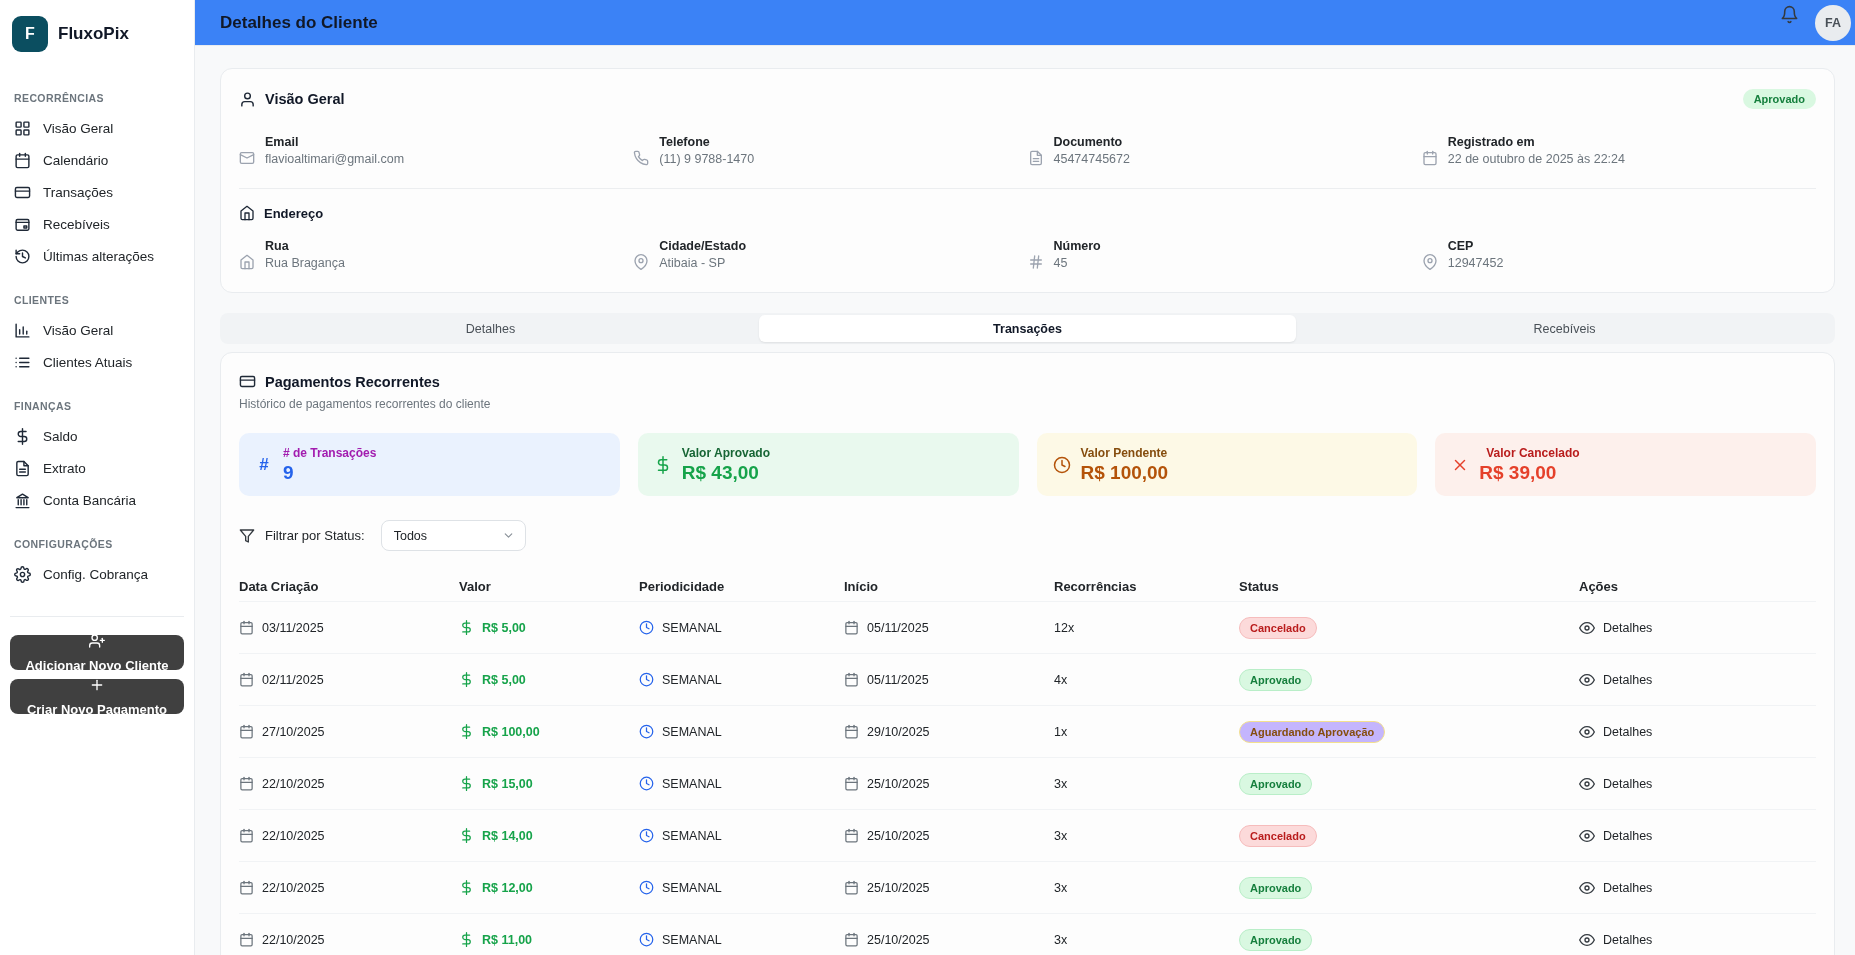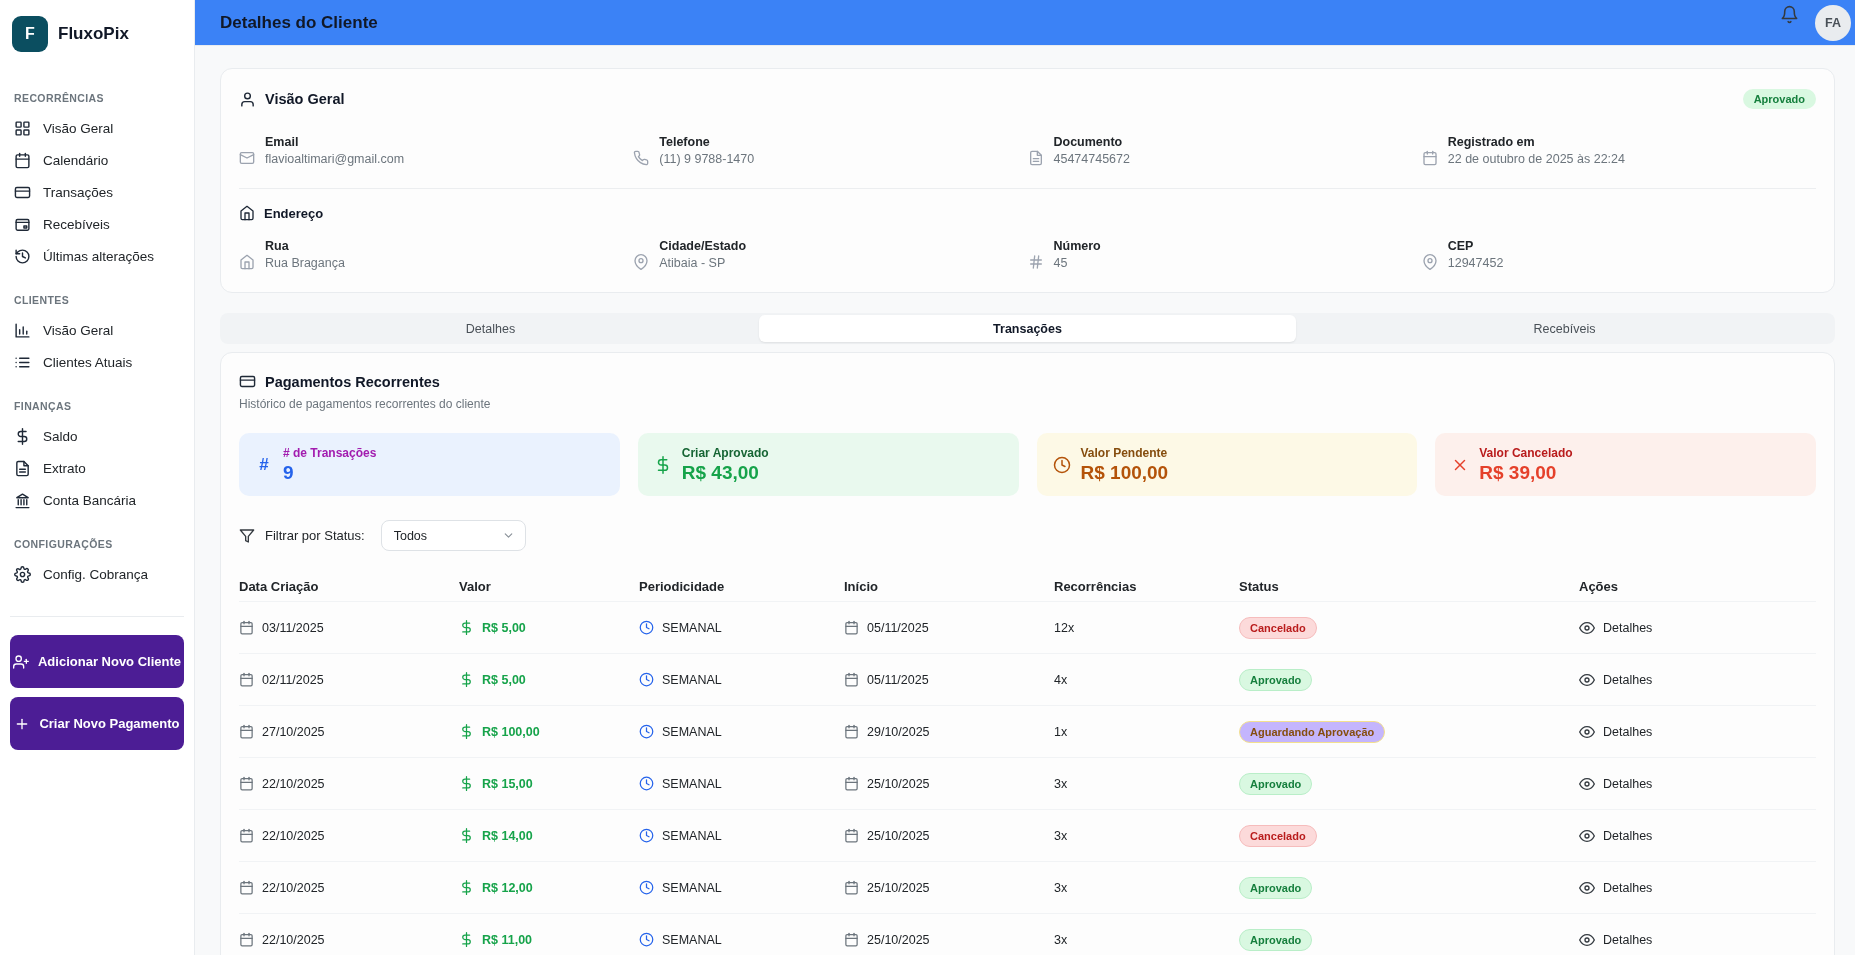--- a/index.html
+++ b/index.html
@@ -33,24 +33,24 @@
   }
   nav > .nav-section:first-child { margin-top: 0; }
   .nav-item {
     display: flex; align-items: center; gap: 12px;
     height: 32px; padding: 0 4px; border-radius: 6px;
     font-size: 13.5px; color: #212529; cursor: pointer;
   }
   .nav-item svg.ic { width: 17px; height: 17px; color: #1f2937; }
   .sidebar-divider { border-top: 1px solid #e9ecef; margin: 26px 0 18px 0; }
   .side-btn {
-    width: 100%; height: 53px; border: none; border-radius: 8px;
-    background: #4c1d95; color: #ffffff; font-family: inherit;
+    width: 100%; height: 35px; border: none; border-radius: 8px;
+    background: #404040; color: #ffffff; font-family: inherit;
     font-size: 13px; font-weight: bold; display: flex; align-items: center;
-    justify-content: center; gap: 9px; cursor: pointer; margin-bottom: 9px;
+    justify-content: center; gap: 9px; cursor: pointer; margin-bottom: 9px; flex-direction: column;
   }
   .side-btn svg.ic { width: 16px; height: 16px; }
 
   
   .main { flex: 1; display: flex; flex-direction: column; min-width: 0; }
   .topbar {
     height: 46px; background: #3b82f6; border-bottom: 1px solid #e9ecef;
     display: flex; align-items: center; justify-content: space-between;
     padding: 0 18px 0 25px; flex: none;
   }
@@ -107,21 +107,21 @@
 
   .stats-grid { display: grid; grid-template-columns: repeat(4, 1fr); gap: 18px; margin-top: 22px; }
   .stat { border-radius: 10px; padding: 13px 16px; display: flex; align-items: center; gap: 10px; height: 63px; }
   .stat svg.ic, .stat .stat-ico-txt { width: 18px; height: 18px; }
   .stat-ico-txt { font-size: 17px; font-weight: bold; line-height: 18px; text-align: center; }
   .stat-label { font-size: 12px; font-weight: bold; }
   .stat-value { font-size: 19px; font-weight: bold; margin-top: 2px; }
   .stat.blue   { background: #eaf2fe; } .stat.blue  .stat-value, .stat.blue  .stat-ico { color: #2563eb; } .stat.blue  .stat-label { color: #a21caf; }
   .stat.green  { background: #e9f9ee; } .stat.green .stat-value, .stat.green .stat-ico { color: #16a34a; } .stat.green .stat-label { color: #166534; }
   .stat.yellow { background: #fdf9e6; } .stat.yellow .stat-value, .stat.yellow .stat-ico { color: #b45309; } .stat.yellow .stat-label { color: #854d0e; }
-  .stat.red    { background: #fdf0ec; } .stat.red   .stat-value, .stat.red   .stat-ico { color: #e5402a; } .stat.red   .stat-label { color: #b91c1c; }
+  .stat.red    { background: #fdf0ec; } .stat.red   .stat-value, .stat.red   .stat-ico { color: #e5402a; } .stat.red   .stat-label { color: #b91c1c; margin-left: 7px; }
 
   .filter-row { display: flex; align-items: center; gap: 10px; margin-top: 24px; }
   .filter-row svg.ic { width: 16px; height: 16px; color: #343a40; }
   .filter-label { font-size: 13px; color: #212529; }
   .status-select {
     margin-left: 6px; width: 145px; height: 31px; background: #ffffff;
     border: 1px solid #dee2e6; border-radius: 8px; padding: 0 10px 0 12px;
     display: flex; align-items: center; justify-content: space-between;
     font-size: 12.5px; color: #212529; cursor: pointer;
   }
@@ -513,21 +513,21 @@
             <div>
               <div class="stat-label"># de Transações</div>
               <div class="stat-value">9</div>
             </div>
           </div>
           <div class="stat green">
             <svg class="ic stat-ico">
                 <use href="#i-dollar"></use>
               </svg>
             <div>
-              <div class="stat-label">Criar Aprovado</div>
+              <div class="stat-label">Valor Aprovado</div>
               <div class="stat-value">R$ 43,00</div>
             </div>
           </div>
           <div class="stat yellow">
             <svg class="ic stat-ico">
                 <use href="#i-clock"></use>
               </svg>
             <div>
               <div class="stat-label">Valor Pendente</div>
               <div class="stat-value">R$ 100,00</div>

